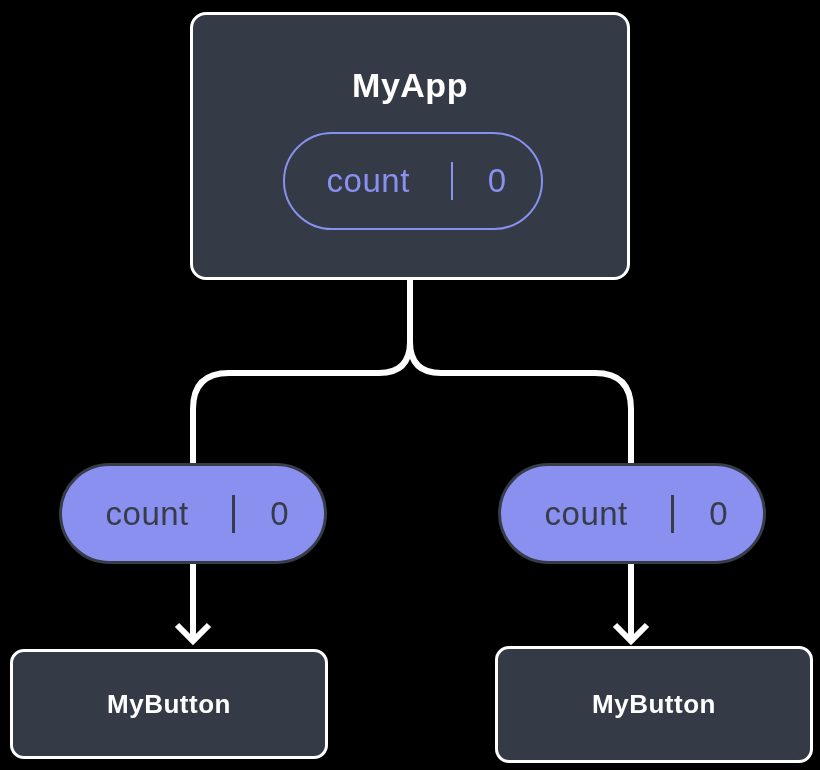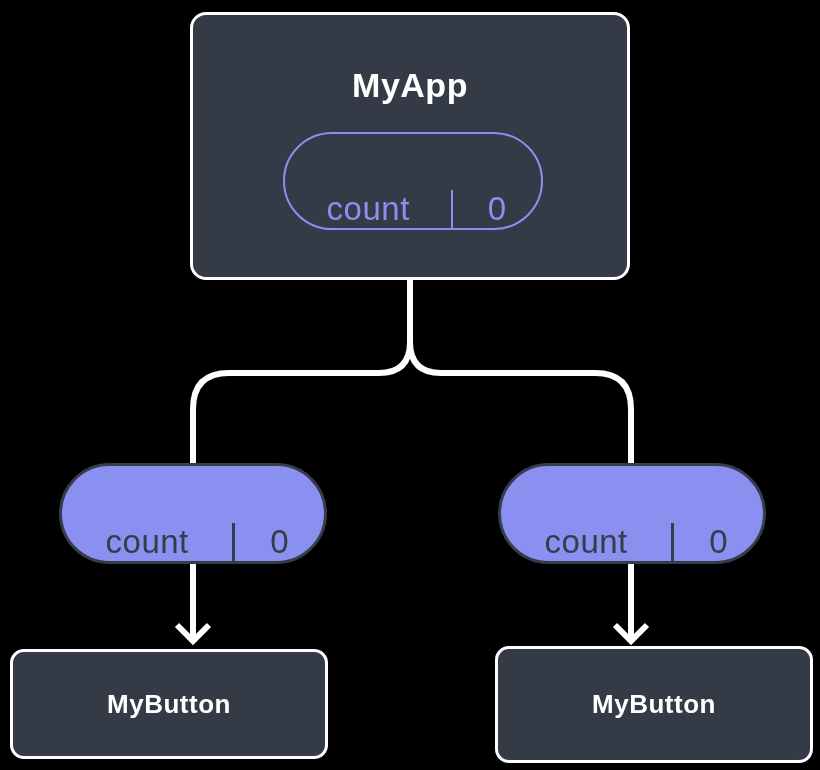--- a/index.html
+++ b/index.html
@@ -55,21 +55,21 @@
     text-align: center;
     font-size: 34px;
     font-weight: 700;
     line-height: 44px;
     letter-spacing: 0.5px;
     color: var(--text_light);
   }
 
   .pill {
     display: flex;
-    align-items: flex-end;
+    align-items: center;
     overflow: hidden;
   }
   .pill .seg-label {
     width: 65%;
     display: flex;
     align-items: center;
     justify-content: center;
   }
   .pill .seg-value {
     flex: 1;

